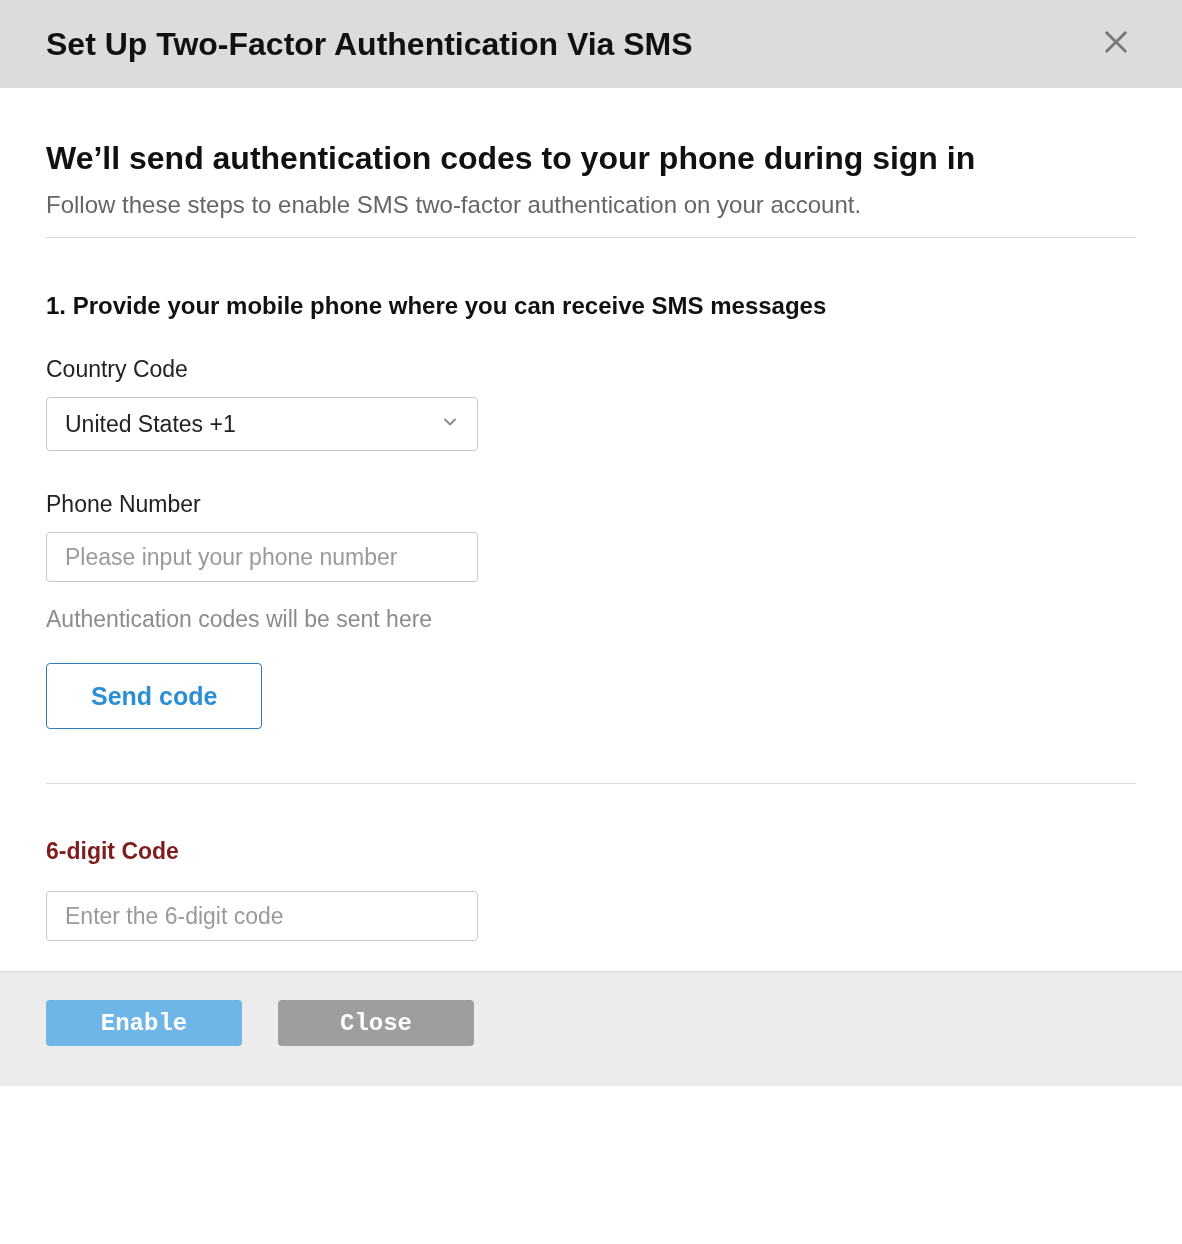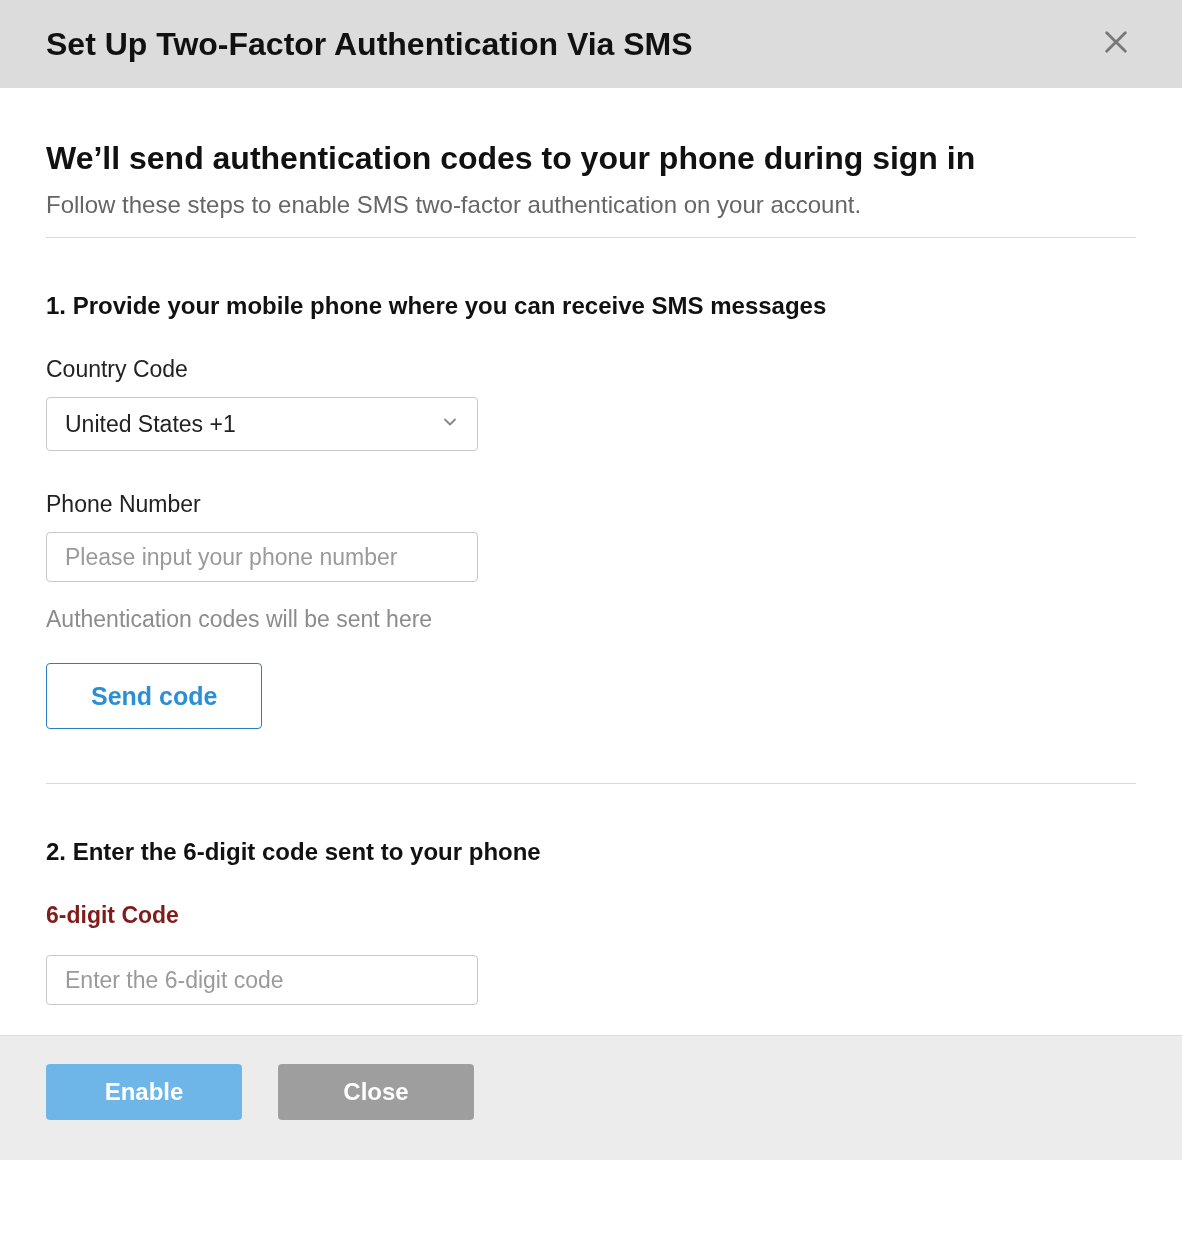--- a/index.html
+++ b/index.html
@@ -140,31 +140,32 @@
     cursor: pointer;
   }
   .modal-footer {
     background: #ececec;
     border-top: 1px solid #dcdcdc;
     padding: 28px 46px 40px 46px;
     display: flex;
     gap: 36px;
   }
   .btn {
-    height: 56px;
+    height: 46px;
     padding: 2px 46px;
     border: none;
     border-radius: 4px;
     font-size: 24px;
     font-weight: 600;
     cursor: pointer;
     display: inline-flex;
     align-items: center;
     justify-content: center;
     min-width: 196px;
+    font-family: Liberation Mono, monospace;
   }
   .btn-primary {
     background: #6fb6e8;
     color: #fff;
   }
   .btn-secondary {
     background: #9e9e9e;
     color: #fff;
   }
 </style>
@@ -208,21 +209,20 @@
 
     <label class="field-label">Phone Number</label>
     <input type="text" class="text-input" placeholder="Please input your phone number" style="">
 
     <div class="helper-text">Authentication codes will be sent here</div>
 
     <button class="send-code-btn">Send code</button>
 
     <hr class="hr2">
 
-    <div class="step-heading">2. Enter the 6-digit code sent to your phone</div>
 
     <label class="field-label-bold">6-digit Code</label>
     <input type="text" class="text-input" placeholder="Enter the 6-digit code" style="">
 
   </div>
 
   <div class="modal-footer">
     <button class="btn btn-primary">Enable</button>
     <button class="btn btn-secondary">Close</button>
   </div>

